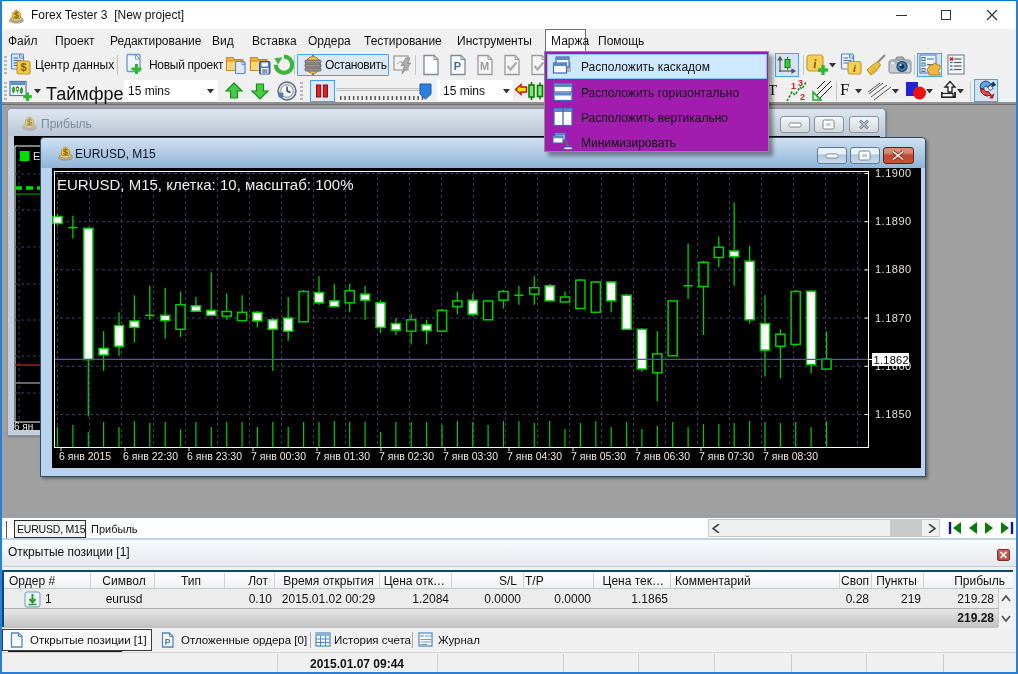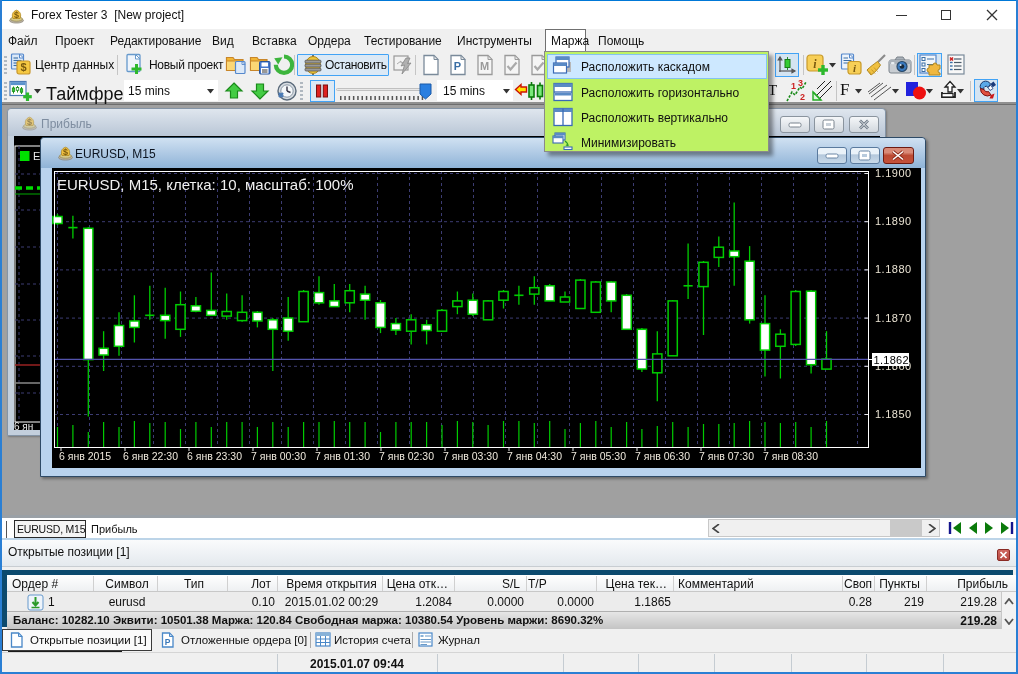--- a/index.html
+++ b/index.html
@@ -676,21 +676,21 @@
 <div class="tlab" style="left:379.0px">7 янв 02:30</div>
 <div class="tlab" style="left:443.0px">7 янв 03:30</div>
 <div class="tlab" style="left:507.0px">7 янв 04:30</div>
 <div class="tlab" style="left:571.0px">7 янв 05:30</div>
 <div class="tlab" style="left:635.0px">7 янв 06:30</div>
 <div class="tlab" style="left:699.0px">7 янв 07:30</div>
 <div class="tlab" style="left:763.0px">7 янв 08:30</div>
 <div class="ab" style="left:872px;top:352.5px;width:37px;height:13.5px;background:#fff;"></div>
 <div class="ab" style="left:869px;top:358.5px;width:3px;height:1px;background:#fff;"></div>
 <div class="txt" style="left:873.5px;top:354px;color:#000;font-size:11px;letter-spacing:.3px;">1.1862</div>
-<div class="ab" style="left:544px;top:51px;width:225px;height:101px;background:#bef264;border:1px solid #8a8a8a;box-shadow:4px 4px 4px rgba(0,0,0,.4);">
+<div class="ab" style="left:544px;top:51px;width:225px;height:101px;background:#a21caf;border:1px solid #8a8a8a;box-shadow:4px 4px 4px rgba(0,0,0,.4);">
 <div class="ab" style="left:1.5px;top:2px;width:220px;height:24.5px;background:#cde8ff;border:1px solid #84c3f0;"></div>
 <div class="ab" style="left:7px;top:4px;"><svg width="22" height="20" viewBox="0 0 22 20">
         <rect x="6" y="6" width="13" height="10" fill="#b8b8b8"></rect>
         <rect x="4" y="1" width="13" height="10" fill="#fff" stroke="#3a6ab5" stroke-width="1.2"></rect>
         <rect x="4" y="1" width="13" height="3" fill="#5a8ac5"></rect>
         <rect x="1.5" y="7" width="13" height="10" fill="#fff" stroke="#3a6ab5" stroke-width="1.2"></rect>
         <rect x="1.5" y="7" width="13" height="3" fill="#5a8ac5"></rect>
       </svg></div>
 <div class="txt" style="left:36px;top:8px;font-size:12px;color:#101010;">Расположить каскадом</div>
 <div class="ab" style="left:7px;top:30px;"><svg width="22" height="20" viewBox="0 0 22 20">
@@ -740,21 +740,21 @@
 <path d="M53 1 L61 7 L53 13 Z" fill="#0a7a0a"></path>
       <path d="M64 1 v12" stroke="#14148c" stroke-width="2.4"></path>
 </svg>
 </div>
 <div class="ab" style="left:0;top:538px;width:1018px;height:29px;background:linear-gradient(#fafbfc,#e4e9ee);border-top:2px solid #bcd4e8;border-bottom:1px solid #c8cdd2;"></div>
 <div class="txt" style="left:8px;top:545px;font-size:12px;color:#101010;">Открытые позиции [1]</div>
 <div class="ab" style="left:997px;top:549px;width:13px;height:12px;background:linear-gradient(#cf6760,#b94a42);border:1px solid #8a2a24;border-radius:2px;"></div>
 <svg class="ab" style="left:997px;top:549px" width="13" height="12">
     <path d="M3.5 3 L9.5 9 M9.5 3 L3.5 9" stroke="#fff" stroke-width="1.7"></path>
   </svg>
-<div class="ab" style="left:2px;top:570px;width:1011px;height:57px;background:#7dd3fc;border:5px solid #0c4a6e;">
+<div class="ab" style="left:2px;top:570px;width:1011px;height:57px;background:#7dd3fc;border:2px solid #0c4a6e;">
 <div class="ab" style="left:0;top:0;width:1009px;height:17px;background:linear-gradient(#ffffff,#eef0f2);border-bottom:1px solid #c8c8c8;"></div>
 <div class="ab" style="left:86px;top:1px;width:1px;height:15px;background:#d0d0d0;"></div>
 <div class="ab" style="left:150px;top:1px;width:1px;height:15px;background:#d0d0d0;"></div>
 <div class="ab" style="left:220px;top:1px;width:1px;height:15px;background:#d0d0d0;"></div>
 <div class="ab" style="left:270px;top:1px;width:1px;height:15px;background:#d0d0d0;"></div>
 <div class="ab" style="left:375px;top:1px;width:1px;height:15px;background:#d0d0d0;"></div>
 <div class="ab" style="left:447px;top:1px;width:1px;height:15px;background:#d0d0d0;"></div>
 <div class="ab" style="left:519px;top:1px;width:1px;height:15px;background:#d0d0d0;"></div>
 <div class="ab" style="left:589px;top:1px;width:1px;height:15px;background:#d0d0d0;"></div>
 <div class="ab" style="left:666px;top:1px;width:1px;height:15px;background:#d0d0d0;"></div>
@@ -786,21 +786,20 @@
 <div class="txt" style="left:222px;width:46px;text-align:right;top:20px;font-size:12px;color:#101010;">0.10</div>
 <div class="txt" style="left:272px;width:105px;text-align:center;top:20px;font-size:12px;color:#101010;">2015.01.02 00:29</div>
 <div class="txt" style="left:377px;width:68px;text-align:right;top:20px;font-size:12px;color:#101010;">1.2084</div>
 <div class="txt" style="left:449px;width:68px;text-align:right;top:20px;font-size:12px;color:#101010;">0.0000</div>
 <div class="txt" style="left:521px;width:66px;text-align:right;top:20px;font-size:12px;color:#101010;">0.0000</div>
 <div class="txt" style="left:591px;width:73px;text-align:right;top:20px;font-size:12px;color:#101010;">1.1865</div>
 <div class="txt" style="left:837px;width:28px;text-align:right;top:20px;font-size:12px;color:#101010;">0.28</div>
 <div class="txt" style="left:869px;width:48px;text-align:right;top:20px;font-size:12px;color:#101010;">219</div>
 <div class="txt" style="left:921px;width:69px;text-align:right;top:20px;font-size:12px;color:#101010;">219.28</div>
 <div class="ab" style="left:0;top:36px;width:994px;height:20px;background:linear-gradient(#e6e6e6,#c0c0c0);border-top:1px solid #b0b0b0;"></div>
-<div class="txt" style="left:6px;top:39px;font-size:11.5px;font-weight:bold;color:#101010;">Баланс: 10282.10 Эквити: 10501.38 Маржа: 120.84 Свободная маржа: 10380.54 Уровень маржи: 8690.32%</div>
 <div class="txt" style="left:880px;top:39px;width:110px;text-align:right;font-size:12px;font-weight:bold;color:#101010;">219.28</div>
 <div class="ab" style="left:994px;top:17px;width:15px;height:38px;background:#f2f2f2;border-left:1px solid #c8c8c8;"></div>
 <svg class="ab" style="left:997px;top:23px" width="10" height="7">
       <path d="M1 6 L5 1 L9 6" fill="none" stroke="#555" stroke-width="1.8"></path>
     </svg>
 <svg class="ab" style="left:997px;top:43px" width="10" height="7">
       <path d="M1 1 L5 6 L9 1" fill="none" stroke="#555" stroke-width="1.8"></path>
     </svg>
 </div>
 <div class="ab" style="left:0;top:629px;width:1018px;height:22px;background:#f0f0f0;">

